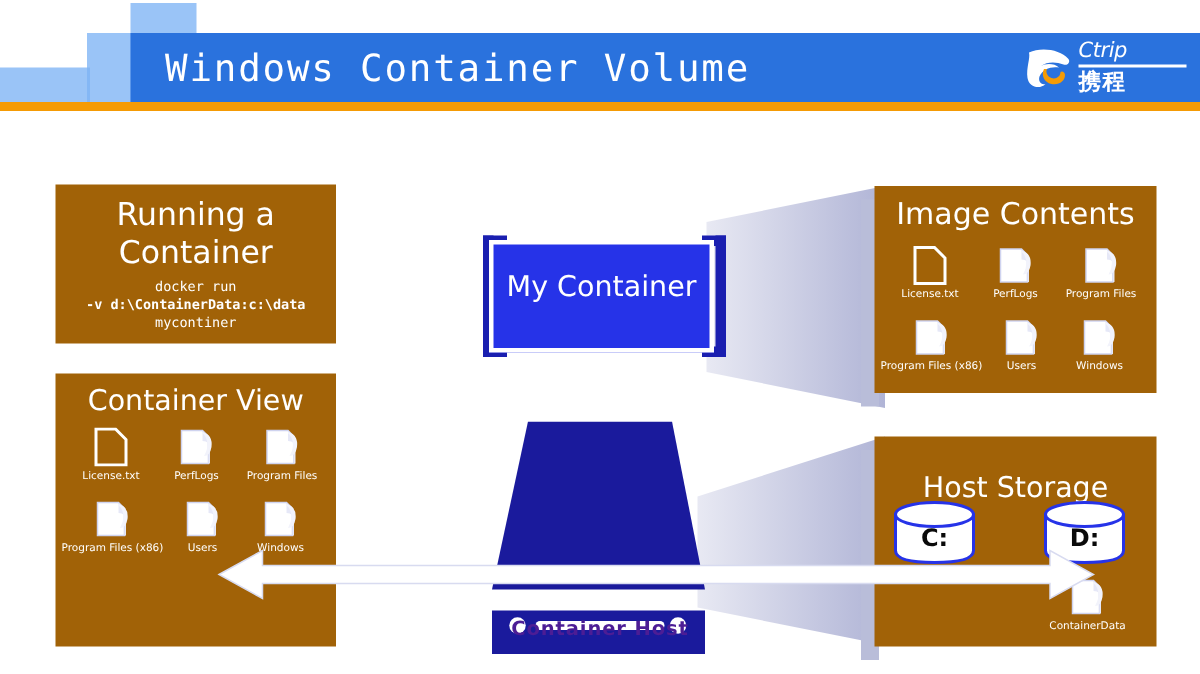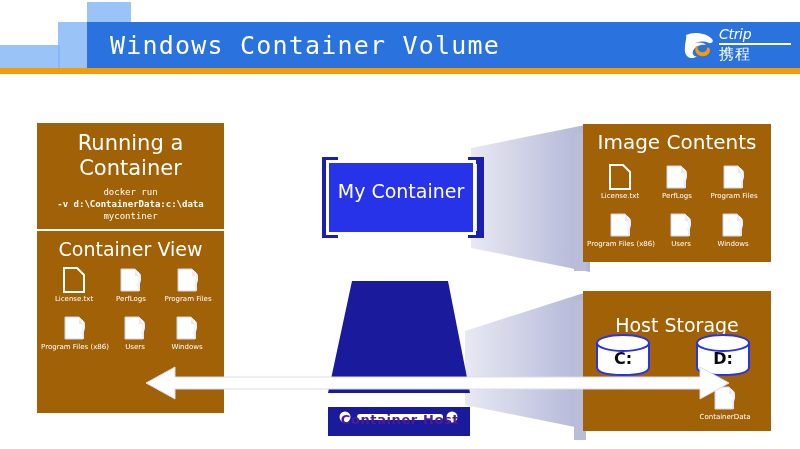--- a/index.html
+++ b/index.html
@@ -37,21 +37,21 @@
   .logo-text{position:absolute;left:36px;top:1px;width:72px;height:36px;}
   .logo-ctrip{
     position:absolute;left:0;top:0;width:72px;height:17px;
     color:#ffffff;font-size:14px;font-weight:normal;font-style:italic;
     letter-spacing:-.3px;line-height:15px;
     font-family:"DejaVu Sans","Liberation Sans",sans-serif;
   }
   .logo-underline{position:absolute;left:0;top:16px;width:72px;height:2px;background:#fff;}
   .logo-cn{
     position:absolute;left:0;top:18px;width:72px;height:18px;
-    color:#ffffff;font-size:15px;font-weight:normal;line-height:18px;
+    color:#ffffff;font-size:15px;font-weight:bold;line-height:18px;
     letter-spacing:1px;
     font-family:"DejaVu Sans","Liberation Sans",sans-serif;
   }
 
   
   .panel{position:absolute;background:#a16207;color:#fff;}
   .panel-shadow{position:absolute;background:#b9bdd9;}
   .panel-title{
     position:absolute;left:0;width:100%;text-align:center;
     color:#ffffff;font-weight:400;
@@ -60,21 +60,21 @@
 
   #run-panel{left:37px;top:123px;width:187px;height:106px;}
   #run-title{top:8px;font-size:21px;line-height:25px;}
   .run-code{
     position:absolute;left:0;top:63px;width:100%;text-align:center;
     font-family:"DejaVu Sans Mono","Liberation Mono",monospace;
     font-size:9px;line-height:12px;color:#ffffff;
   }
   .run-code .b{font-weight:bold;}
 
-  #view-panel{left:37px;top:231px;width:187px;height:182px;}
+  #view-panel{left:37px;top:249px;width:187px;height:182px;}
   #view-title{top:6px;font-size:19px;line-height:24px;}
 
   #img-panel{left:583px;top:124px;width:188px;height:138px;}
   #img-shadow{left:574px;top:133px;width:12px;height:138px;}
   #img-title{top:6px;font-size:20px;line-height:25px;}
 
   #host-panel{left:583px;top:291px;width:188px;height:140px;}
   #host-shadow{left:574px;top:300px;width:12px;height:140px;}
   #host-title{top:22px;font-size:19px;line-height:25px;}
 

